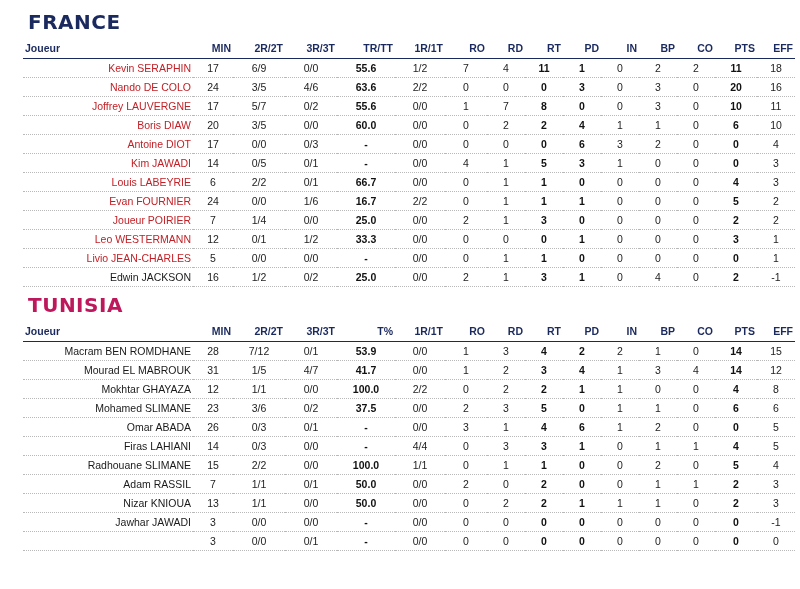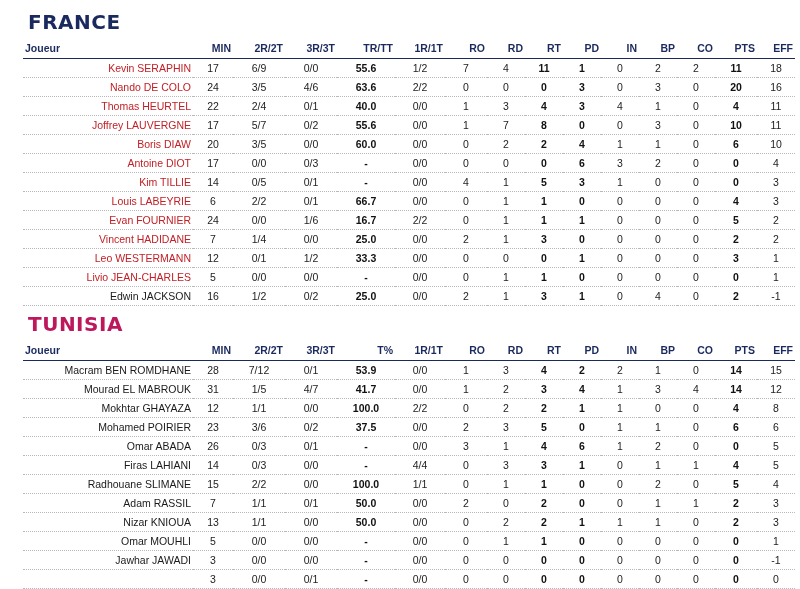--- a/index.html
+++ b/index.html
@@ -166,37 +166,20 @@
               <td>0</td>
               <td class="bold-col">0</td>
               <td class="bold-col">3</td>
               <td>0</td>
               <td>3</td>
               <td>0</td>
               <td class="bold-col">20</td>
               <td>16</td>
             </tr>
             <tr>
-              <td class="player-col"><span class="p-name-red">Thomas HEURTEL</span></td>
-              <td>22</td>
-              <td>2/4</td>
-              <td>0/1</td>
-              <td class="bold-col">40.0</td>
-              <td>0/0</td>
-              <td>1</td>
-              <td>3</td>
-              <td class="bold-col">4</td>
-              <td class="bold-col">3</td>
-              <td>4</td>
-              <td>1</td>
-              <td>0</td>
-              <td class="bold-col">4</td>
-              <td>11</td>
-            </tr>
-            <tr>
               <td class="player-col"><span class="p-name-red">Joffrey LAUVERGNE</span></td>
               <td>17</td>
               <td>5/7</td>
               <td>0/2</td>
               <td class="bold-col">55.6</td>
               <td>0/0</td>
               <td>1</td>
               <td>7</td>
               <td class="bold-col">8</td>
               <td class="bold-col">0</td>
@@ -234,21 +217,21 @@
               <td>0</td>
               <td class="bold-col">0</td>
               <td class="bold-col">6</td>
               <td>3</td>
               <td>2</td>
               <td>0</td>
               <td class="bold-col">0</td>
               <td>4</td>
             </tr>
             <tr>
-              <td class="player-col"><span class="p-name-red">Kim TILLIE</span></td>
+              <td class="player-col"><span class="p-name-red">Kim JAWADI</span></td>
               <td>14</td>
               <td>0/5</td>
               <td>0/1</td>
               <td class="bold-col">-</td>
               <td>0/0</td>
               <td>4</td>
               <td>1</td>
               <td class="bold-col">5</td>
               <td class="bold-col">3</td>
               <td>1</td>
@@ -285,21 +268,21 @@
               <td>1</td>
               <td class="bold-col">1</td>
               <td class="bold-col">1</td>
               <td>0</td>
               <td>0</td>
               <td>0</td>
               <td class="bold-col">5</td>
               <td>2</td>
             </tr>
             <tr>
-              <td class="player-col"><span class="p-name-red">Vincent HADIDANE</span></td>
+              <td class="player-col"><span class="p-name-red">Joueur POIRIER</span></td>
               <td>7</td>
               <td>1/4</td>
               <td>0/0</td>
               <td class="bold-col">25.0</td>
               <td>0/0</td>
               <td>2</td>
               <td>1</td>
               <td class="bold-col">3</td>
               <td class="bold-col">0</td>
               <td>0</td>
@@ -447,21 +430,21 @@
               <td>2</td>
               <td class="bold-col">2</td>
               <td class="bold-col">1</td>
               <td>1</td>
               <td>0</td>
               <td>0</td>
               <td class="bold-col">4</td>
               <td>8</td>
             </tr>
             <tr>
-              <td class="player-col"><span class="p-name-dark">Mohamed POIRIER</span></td>
+              <td class="player-col"><span class="p-name-dark">Mohamed SLIMANE</span></td>
               <td>23</td>
               <td>3/6</td>
               <td>0/2</td>
               <td class="bold-col">37.5</td>
               <td>0/0</td>
               <td>2</td>
               <td>3</td>
               <td class="bold-col">5</td>
               <td class="bold-col">0</td>
               <td>1</td>
@@ -547,37 +530,20 @@
               <td>0/0</td>
               <td>0</td>
               <td>2</td>
               <td class="bold-col">2</td>
               <td class="bold-col">1</td>
               <td>1</td>
               <td>1</td>
               <td>0</td>
               <td class="bold-col">2</td>
               <td>3</td>
-            </tr>
-            <tr>
-              <td class="player-col"><span class="p-name-dark">Omar MOUHLI</span></td>
-              <td>5</td>
-              <td>0/0</td>
-              <td>0/0</td>
-              <td class="bold-col">-</td>
-              <td>0/0</td>
-              <td>0</td>
-              <td>1</td>
-              <td class="bold-col">1</td>
-              <td class="bold-col">0</td>
-              <td>0</td>
-              <td>0</td>
-              <td>0</td>
-              <td class="bold-col">0</td>
-              <td>1</td>
             </tr>
             <tr>
               <td class="player-col"><span class="p-name-dark">Jawhar JAWADI</span></td>
               <td>3</td>
               <td>0/0</td>
               <td>0/0</td>
               <td class="bold-col">-</td>
               <td>0/0</td>
               <td>0</td>
               <td>0</td>

